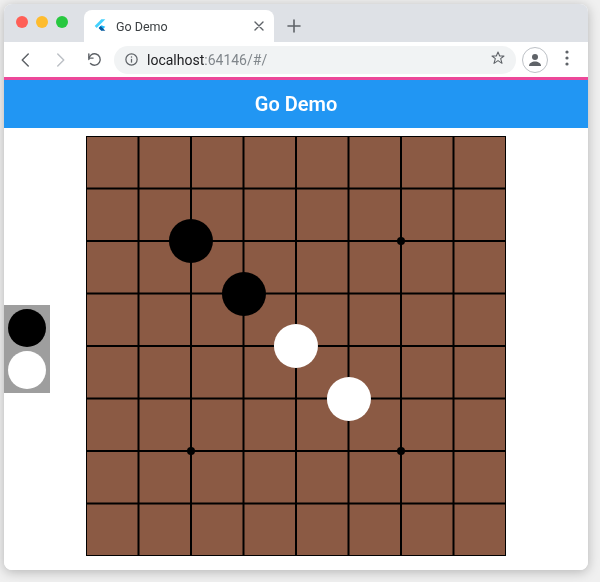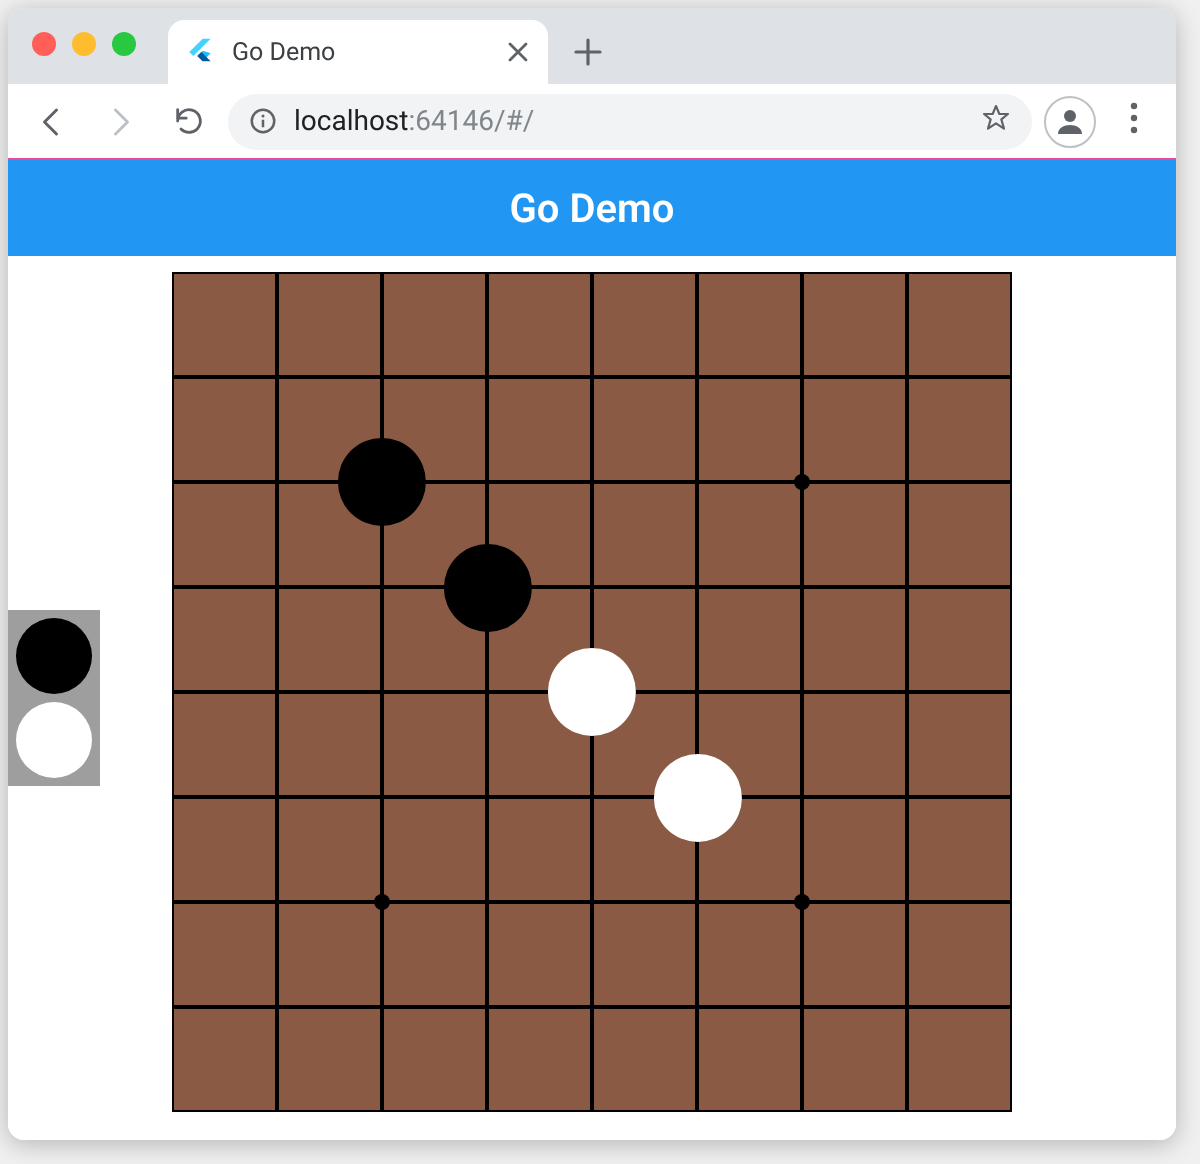--- a/index.html
+++ b/index.html
@@ -70,21 +70,21 @@
   .newtab {
     width: 28px; height: 28px; margin-left:6px; margin-bottom:2px;
     display:flex; align-items:center; justify-content:center;
     color:#5f6368; font-size:18px; cursor:pointer;
     border-radius:50%;
   }
   
   .toolbar {
     height: 38px;
     background:#fff;
-    border-bottom:1px solid #ec4899;
+    border-bottom:3px solid #ec4899;
     display:flex;
     align-items:center;
     padding: 0 8px;
     gap: 6px;
   }
   .nav-btn {
     width:28px; height:28px;
     display:flex; align-items:center; justify-content:center;
     color:#5f6368; cursor:pointer; border-radius:50%;
   }

